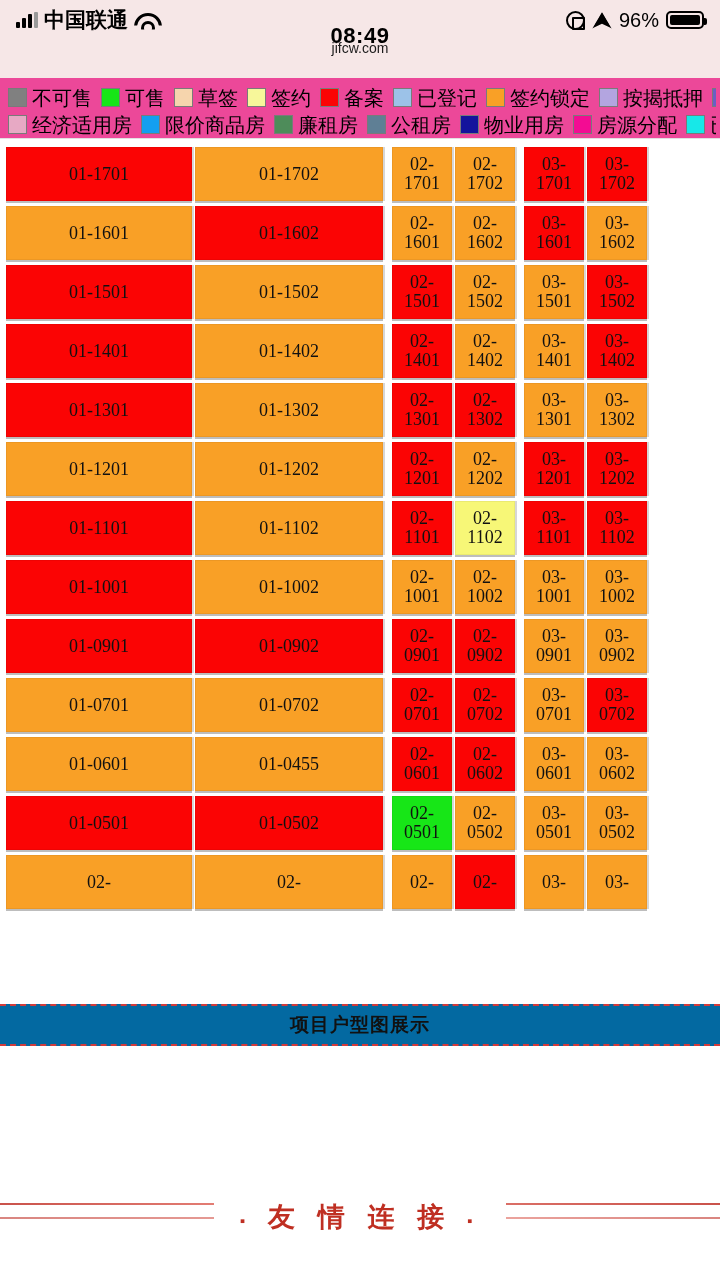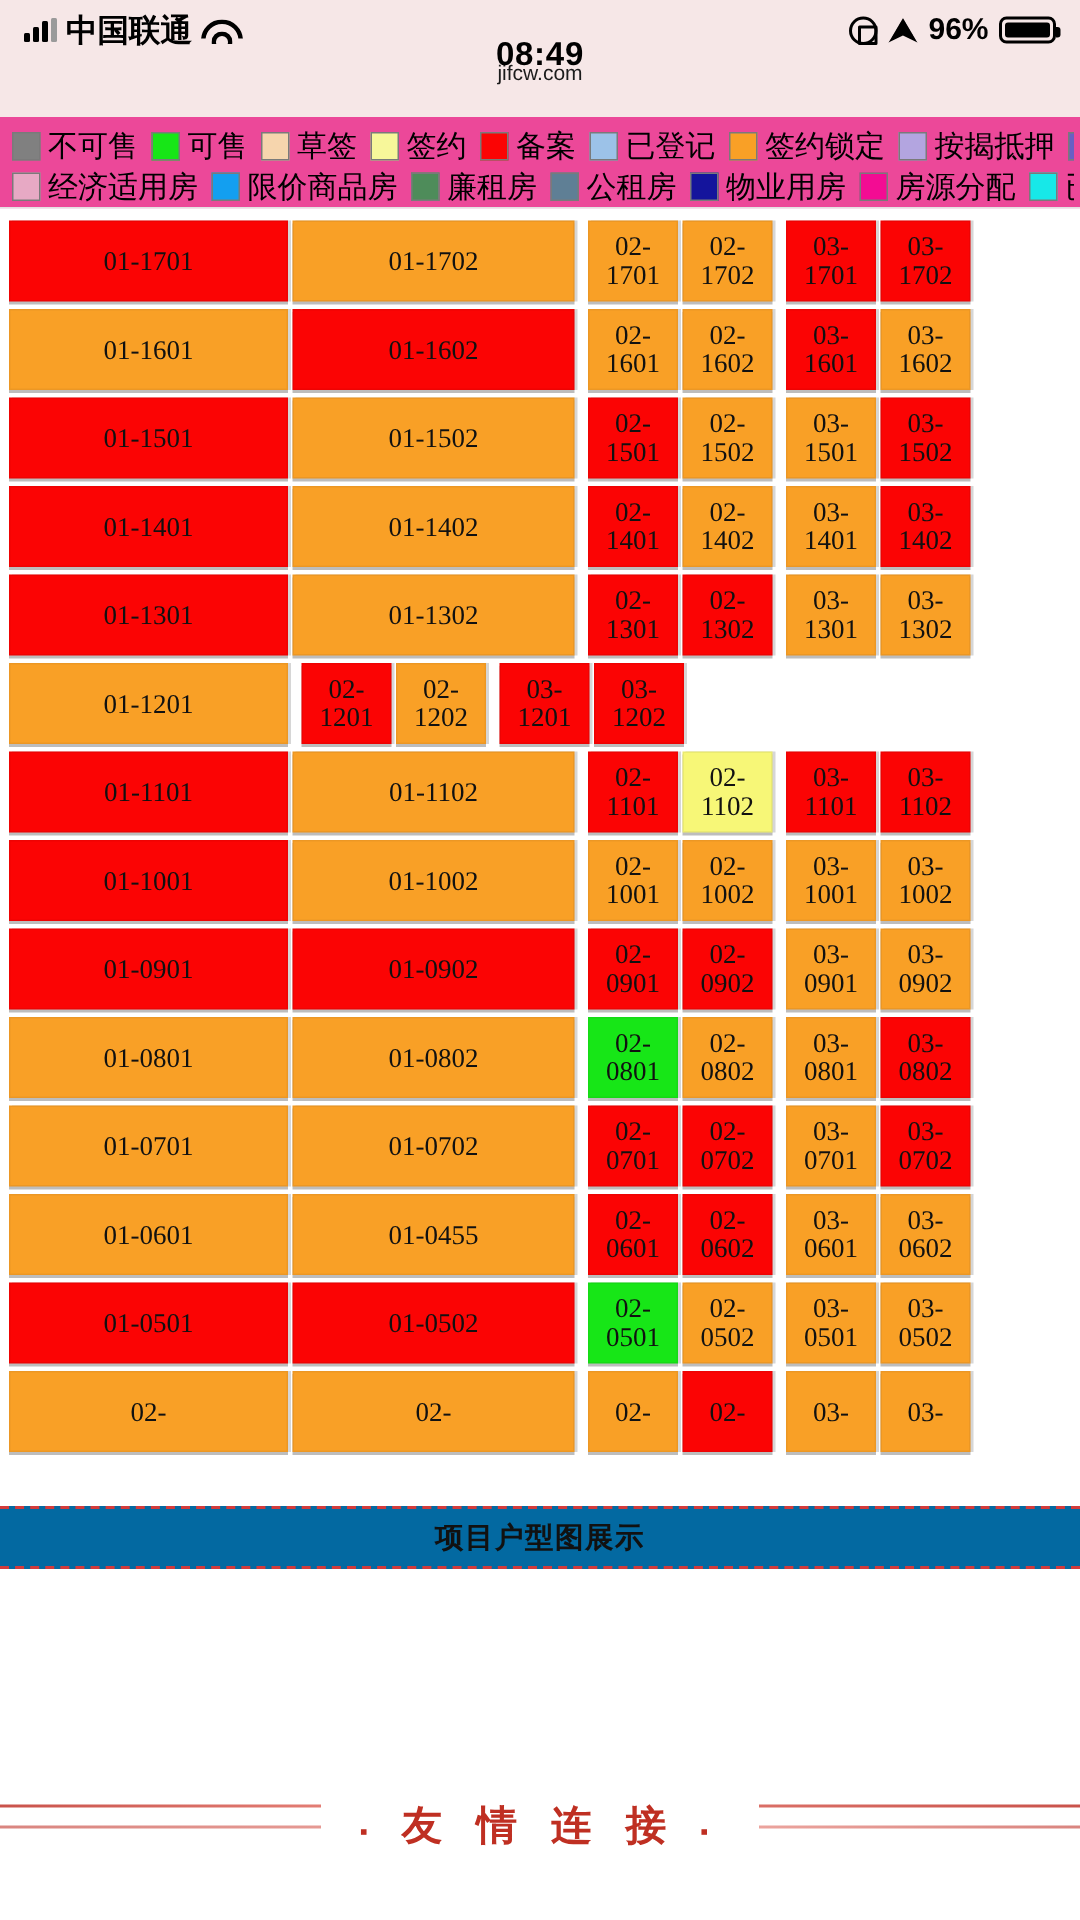--- a/index.html
+++ b/index.html
@@ -18,21 +18,21 @@
     padding:0 16px;
     font-size:21px; font-weight:600; color:#000;
   }
   .sb-left{ display:flex; align-items:center; gap:6px; }
   .sb-center{
     position:absolute; left:0; right:0; top:16px; height:40px;
     display:flex; align-items:center; justify-content:center;
     font-size:22px; font-weight:600; letter-spacing:.5px;
     pointer-events:none;
   }
-  .sb-right{ margin-left:auto; display:flex; align-items:center; gap:7px; font-size:20px; font-weight:700;}
+  .sb-right{ margin-left:auto; display:flex; align-items:center; gap:7px; font-size:20px; font-weight:400;}
   .sig{ display:flex; align-items:flex-end; gap:2px; height:16px;}
   .sig i{ display:block; width:4px; background:#000; border-radius:1px;}
   .sig i:nth-child(1){height:6px;}
   .sig i:nth-child(2){height:10px;}
   .sig i:nth-child(3){height:14px;}
   .sig i:nth-child(4){height:16px; background:#9a9a9a;}
   .carrier{ font-size:21px; font-weight:600; }
   .wifi{ width:22px;height:16px; display:inline-block; position:relative;}
   .wifi::before{
     content:""; position:absolute; left:0; top:1px; width:22px;height:22px;
@@ -321,20 +321,21 @@
         <div class="gcell c2 st-qs">01-1302</div>
         <span class="gap2"></span>
         <div class="gcell cs st-ba">02-1301</div>
         <div class="gcell cs st-ba">02-1302</div>
         <span class="gap2"></span>
         <div class="gcell cs st-qs">03-1301</div>
         <div class="gcell cs st-qs">03-1302</div>
       </div>
       <div class="grow">
         <div class="gcell c1 st-qs">01-1201</div>
+        <div class="gcell c2 st-qs">01-1202</div>
         <span class="gap2"></span>
         <div class="gcell cs st-ba">02-1201</div>
         <div class="gcell cs st-qs">02-1202</div>
         <span class="gap2"></span>
         <div class="gcell cs st-ba">03-1201</div>
         <div class="gcell cs st-ba">03-1202</div>
       </div>
       <div class="grow">
         <div class="gcell c1 st-ba">01-1101</div>
         <div class="gcell c2 st-qs">01-1102</div>
@@ -357,30 +358,20 @@
       </div>
       <div class="grow">
         <div class="gcell c1 st-ba">01-0901</div>
         <div class="gcell c2 st-ba">01-0902</div>
         <span class="gap2"></span>
         <div class="gcell cs st-ba">02-0901</div>
         <div class="gcell cs st-ba">02-0902</div>
         <span class="gap2"></span>
         <div class="gcell cs st-qs">03-0901</div>
         <div class="gcell cs st-qs">03-0902</div>
-      </div>
-      <div class="grow">
-        <div class="gcell c1 st-qs">01-0801</div>
-        <div class="gcell c2 st-qs">01-0802</div>
-        <span class="gap2"></span>
-        <div class="gcell cs st-ks">02-0801</div>
-        <div class="gcell cs st-qs">02-0802</div>
-        <span class="gap2"></span>
-        <div class="gcell cs st-qs">03-0801</div>
-        <div class="gcell cs st-ba">03-0802</div>
       </div>
       <div class="grow">
         <div class="gcell c1 st-qs">01-0701</div>
         <div class="gcell c2 st-qs">01-0702</div>
         <span class="gap2"></span>
         <div class="gcell cs st-ba">02-0701</div>
         <div class="gcell cs st-ba">02-0702</div>
         <span class="gap2"></span>
         <div class="gcell cs st-qs">03-0701</div>
         <div class="gcell cs st-ba">03-0702</div>

